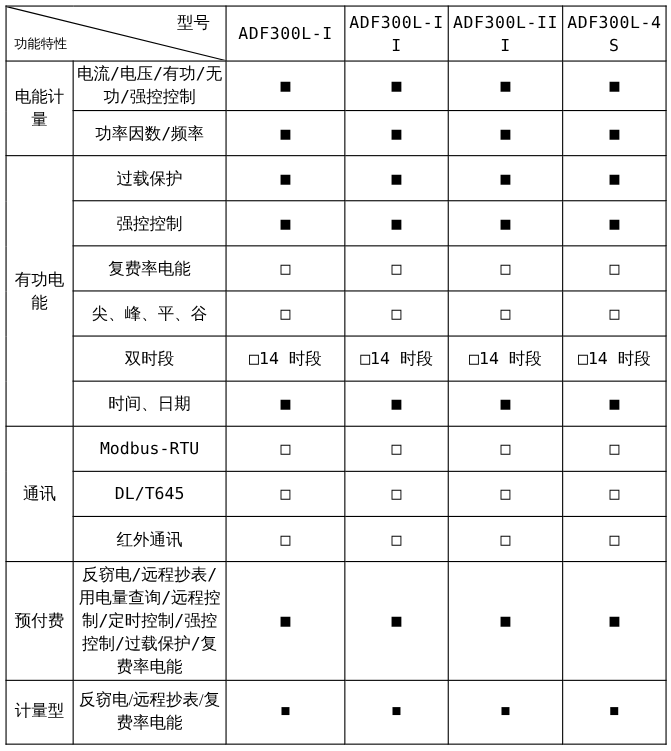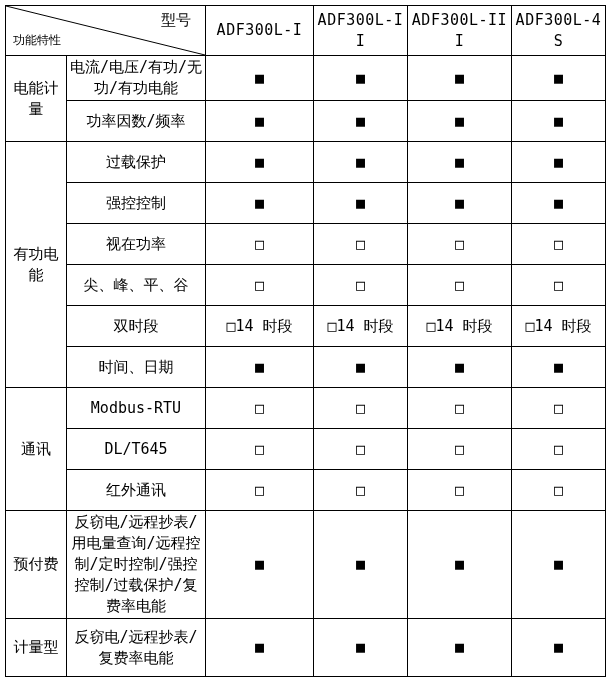--- a/index.html
+++ b/index.html
@@ -42,21 +42,21 @@
   col.c-m1 { width: 108px; }
   col.c-m2 { width: 94px; }
   col.c-m3 { width: 104px; }
   col.c-m4 { width: 94px; }
 
   
   tr.row-header   { height: 50px; }
   tr.row-twoline  { height: 42px; }
   tr.row-std      { height: 41px; }
   tr.row-prepaid  { height: 102px; }
-  tr.row-last     { height: 58px; }
+  tr.row-last     { height: 58px; font-family: Liberation Serif, serif; }
 
   th.model-header {
     font-size: 14px;
     letter-spacing: 0.5px;
   }
   td.group-label {
     font-size: 15px;
   }
   td.feature-cell {
     font-size: 15px;
@@ -114,21 +114,21 @@
         <span class="corner-bottom">功能特性</span>
       </th>
       <th class="model-header">ADF300L-I</th>
       <th class="model-header">ADF300L-II</th>
       <th class="model-header">ADF300L-III</th>
       <th class="model-header">ADF300L-4S</th>
     </tr>
 
     <tr class="row-twoline">
       <td class="group-label" rowspan="2">电能计量</td>
-      <td class="feature-cell">电流/电压/有功/无功/有功电能</td>
+      <td class="feature-cell">电流/电压/有功/无功/强控控制</td>
       <td class="value-cell">■</td>
       <td class="value-cell">■</td>
       <td class="value-cell">■</td>
       <td class="value-cell">■</td>
     </tr>
     <tr class="row-std">
       <td class="feature-cell">功率因数/频率</td>
       <td class="value-cell">■</td>
       <td class="value-cell">■</td>
       <td class="value-cell">■</td>
@@ -144,21 +144,21 @@
       <td class="value-cell">■</td>
     </tr>
     <tr class="row-std">
       <td class="feature-cell">强控控制</td>
       <td class="value-cell">■</td>
       <td class="value-cell">■</td>
       <td class="value-cell">■</td>
       <td class="value-cell">■</td>
     </tr>
     <tr class="row-std">
-      <td class="feature-cell">视在功率</td>
+      <td class="feature-cell">复费率电能</td>
       <td class="value-cell">□</td>
       <td class="value-cell">□</td>
       <td class="value-cell">□</td>
       <td class="value-cell">□</td>
     </tr>
     <tr class="row-std">
       <td class="feature-cell">尖、峰、平、谷</td>
       <td class="value-cell">□</td>
       <td class="value-cell">□</td>
       <td class="value-cell">□</td>

